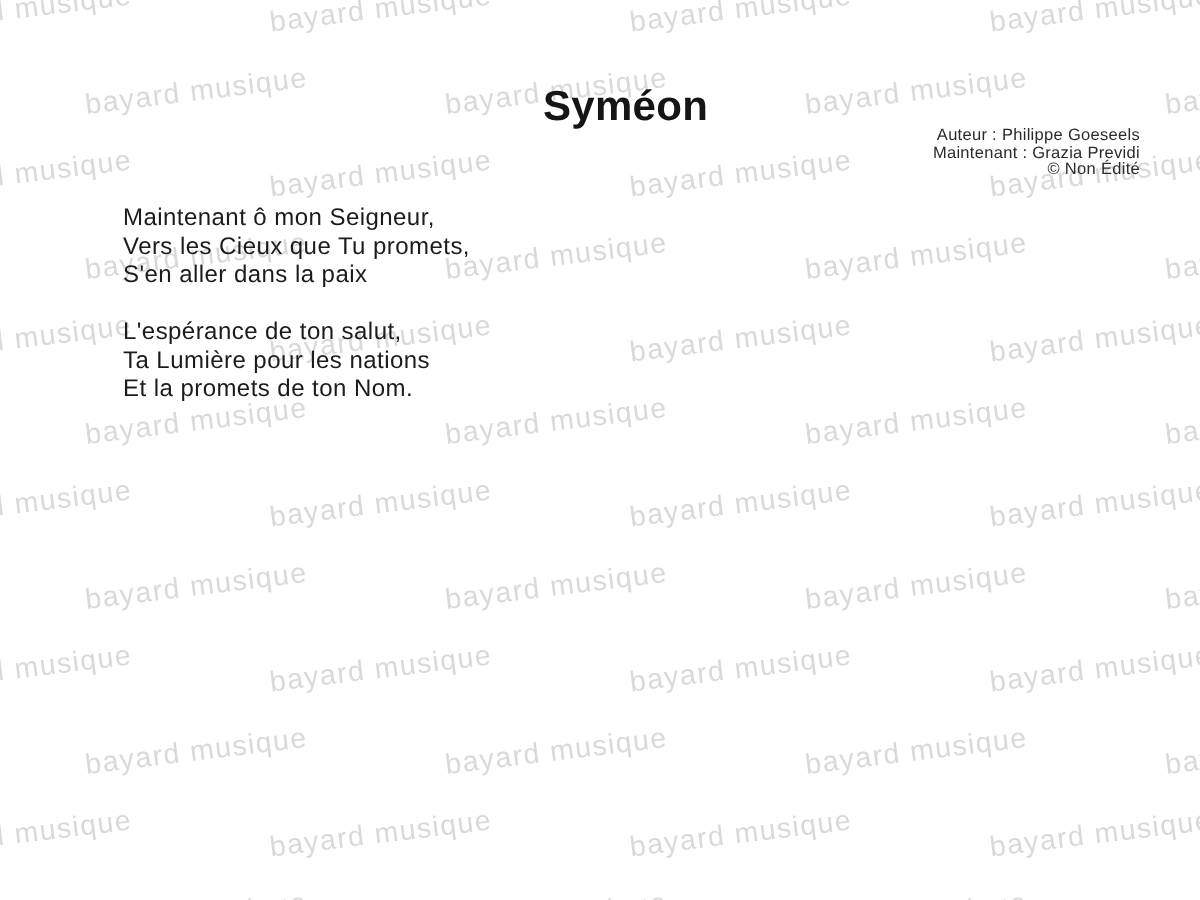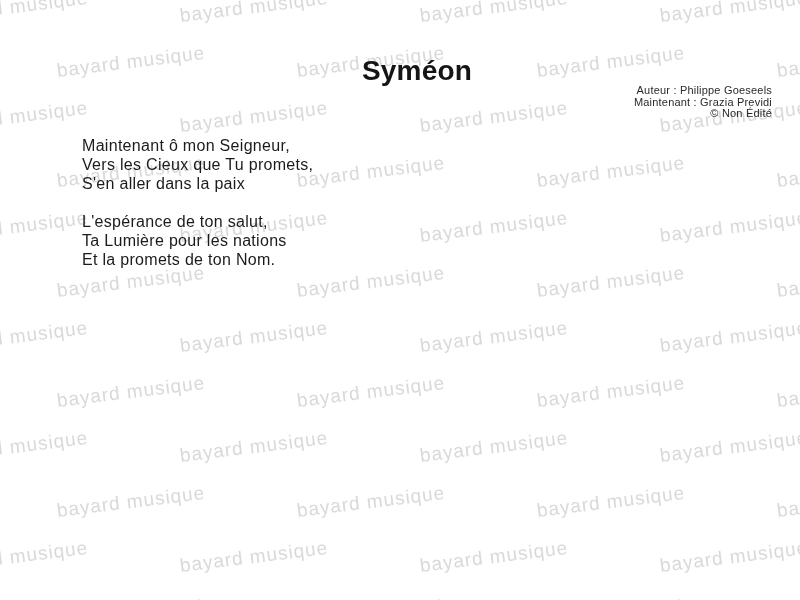--- a/index.html
+++ b/index.html
@@ -41,21 +41,21 @@
     text-align: center;
     font-size: 28px;
     font-weight: bold;
     color: #151515;
     letter-spacing: 0.2px;
     transform: translateX(17px);
   }
   .credits {
     position: absolute;
     top: 85px;
-    right: 28px;
+    right: 40px;
     text-align: right;
     font-size: 11px;
     line-height: 11.5px;
     color: #2a2a2a;
     letter-spacing: 0.2px;
   }
   .lyrics {
     position: absolute;
     left: 82px;
     top: 136px;

